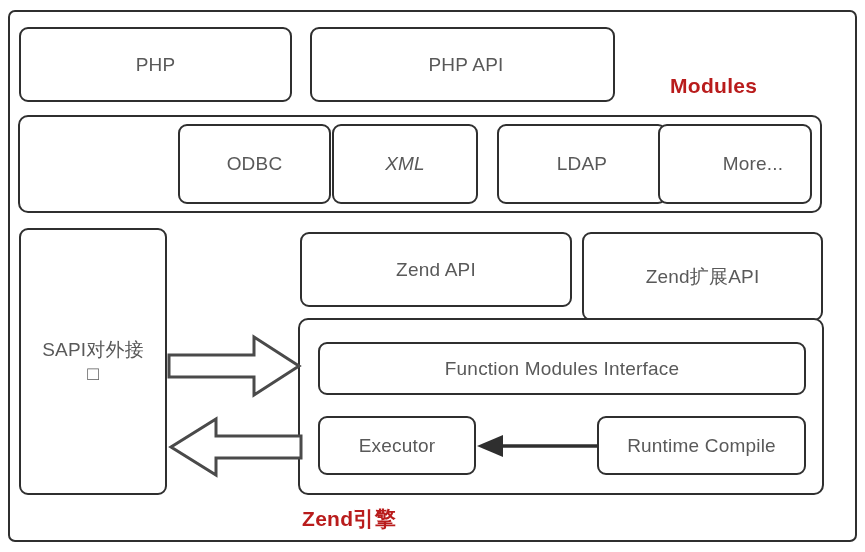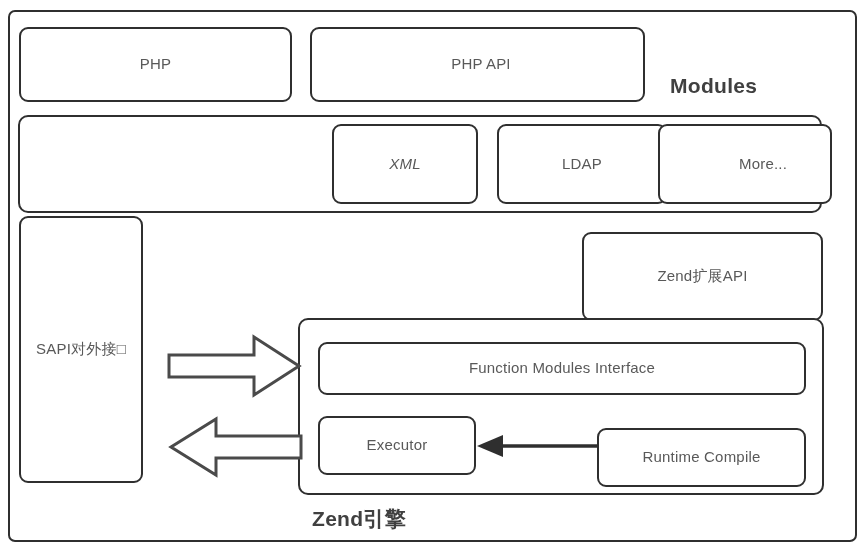--- a/index.html
+++ b/index.html
@@ -24,42 +24,42 @@
     position: absolute;
     box-sizing: border-box;
     border: 2.5px solid #2f2f2f;
     border-radius: 9px;
     background: #ffffff;
     display: flex;
     align-items: center;
     justify-content: center;
     text-align: center;
     color: #595959;
-    font-size: 15px;
+    font-size: 19px;
     line-height: 1.25;
     letter-spacing: .2px;
   }
   .group {
     position: absolute;
     box-sizing: border-box;
     border: 2.5px solid #2f2f2f;
     border-radius: 10px;
     background: #ffffff;
   }
   .outer-frame {
     position: absolute;
     box-sizing: border-box;
     border: 2.5px solid #2f2f2f;
     border-radius: 7px;
     background: #ffffff;
   }
   .section-label {
     position: absolute;
     font-weight: bold;
-    color: #404040;
+    color: #b91c1c;
     font-size: 21px;
     letter-spacing: .3px;
     white-space: nowrap;
   }
 
   
   .arrow-svg {
     position: absolute;
     overflow: visible;
   }
@@ -81,62 +81,68 @@
 <body>
 
 <div id="canvas">
 
   <div class="outer-frame" style="left:8px; top:10px; width:849px; height:532px;"></div>
 
   <div class="box" style="left:19px; top:27px; width:273px; height:75px;">
     <span>PHP</span>
   </div>
 
-  <div class="box" style="left:310px; top:27px; width:335px; height:75px;padding-left:7px;">
+  <div class="box" style="left:310px; top:27px; width:305px; height:75px;padding-left:7px;">
     <span>PHP API</span>
   </div>
 
   <div class="section-label" style="left:670px; top:74px;">Modules</div>
 
   <div class="group" style="left:18px; top:115px; width:804px; height:98px;"></div>
 
+  <div class="box" style="left:178px; top:124px; width:153px; height:80px;">
+    <span>ODBC</span>
+  </div>
   <div class="box" style="left:332px; top:124px; width:146px; height:80px;font-style:italic;">
     <span>XML</span>
   </div>
   <div class="box" style="left:497px; top:124px; width:170px; height:80px;">
     <span>LDAP</span>
   </div>
-  <div class="box" style="left:658px; top:124px; width:174px; height:80px;padding-left:36px;">
+  <div class="box" style="left:658px; top:124px; width:154px; height:80px;padding-left:36px;">
     <span>More...</span>
   </div>
 
-  <div class="box" style="left:19px; top:216px; width:124px; height:267px; flex-direction:row;">
+  <div class="box" style="left:19px; top:228px; width:148px; height:267px; flex-direction:column;">
     <span>SAPI对外接</span>
     <span>□</span>
   </div>
 
+  <div class="box" style="left:300px; top:232px; width:272px; height:75px;">
+    <span>Zend API</span>
+  </div>
   <div class="box" style="left:582px; top:232px; width:241px; height:89px;">
     <span>Zend扩展API</span>
   </div>
 
   <div class="group" style="left:298px; top:318px; width:526px; height:177px;"></div>
 
   <div class="box" style="left:318px; top:342px; width:488px; height:53px;">
     <span>Function Modules Interface</span>
   </div>
 
   <div class="box" style="left:318px; top:416px; width:158px; height:59px;">
     <span>Executor</span>
   </div>
 
-  <div class="box" style="left:597px; top:416px; width:209px; height:59px;margin-top:12px;">
+  <div class="box" style="left:597px; top:416px; width:209px; height:59px;">
     <span>Runtime Compile</span>
   </div>
 
-  <div class="section-label" style="left:302px; top:505px;margin-left:10px;">Zend引擎</div>
+  <div class="section-label" style="left:302px; top:505px;">Zend引擎</div>
 
   <svg class="arrow-svg" style="left:168px; top:332px; width:134px; height:68px;" viewBox="0 0 134 68">
     <path class="hollow-arrow-path" d="M 1 23 L 86 23 L 86 5 L 131 34 L 86 63 L 86 45 L 1 45 Z"></path>
   </svg>
 
   <svg class="arrow-svg" style="left:168px; top:416px; width:134px; height:62px;" viewBox="0 0 134 62">
     <path class="hollow-arrow-path" d="M 133 20 L 48 20 L 48 3 L 3 31 L 48 59 L 48 42 L 133 42 Z"></path>
   </svg>
 
   <svg class="arrow-svg" style="left:476px; top:430px; width:124px; height:32px;" viewBox="0 0 124 32">

